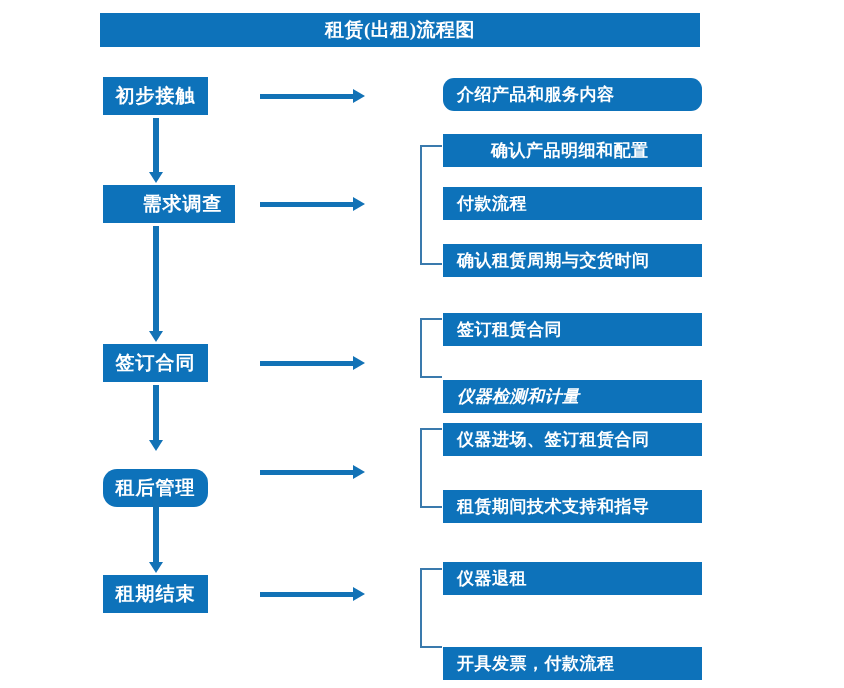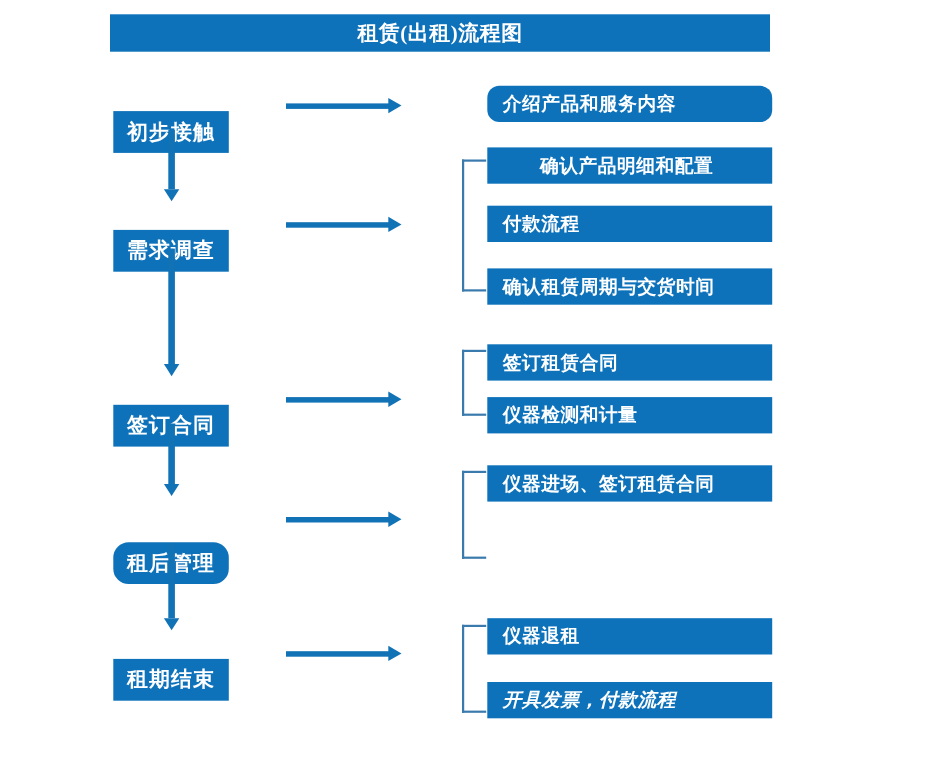--- a/index.html
+++ b/index.html
@@ -43,21 +43,20 @@
     width: 105px;
     height: 38px;
     background: #0d72ba;
     color: #ffffff;
     font-size: 19px;
     font-weight: bold;
     display: flex;
     align-items: center;
     justify-content: center;
     letter-spacing: 1px;
-    margin-top: 24px;
   }
 
   
   .detail-box {
     position: absolute;
     left: 443px;
     width: 259px;
     height: 33px;
     background: #0d72ba;
     color: #ffffff;
@@ -132,21 +131,21 @@
 </style>
 </head>
 <body>
 
 <div id="canvas">
 
   <div class="title-bar">租赁(出租)流程图</div>
 
   <div class="stage-box" style="top:77px;">初步接触</div>
 
-  <div class="stage-box" style="top:185px;">需求调查</div>
+  <div class="stage-box" style="top:185px;padding-left:27px;">需求调查</div>
 
   <div class="stage-box" style="top:344px;">签订合同</div>
 
   <div class="stage-box" style="top:469px;border-radius:14px;">租后管理</div>
 
   <div class="stage-box" style="top:575px;">租期结束</div>
 
   <div class="v-arrow" style="top:118px; height:65px;">
     <div class="shaft" style="height:54px;"></div>
     <div class="head" style="top:54px;"></div>
@@ -203,22 +202,23 @@
   <div class="detail-box" style="top:78px;border-radius:11px;">介绍产品和服务内容</div>
 
   <div class="detail-box" style="top:134px;padding-left:48px;">确认产品明细和配置</div>
 
   <div class="detail-box" style="top:187px;">付款流程</div>
 
   <div class="detail-box" style="top:244px;text-align:right;">确认租赁周期与交货时间</div>
 
   <div class="detail-box" style="top:313px;">签订租赁合同</div>
 
-  <div class="detail-box" style="top:361px;">仪器检测和计量</div>
+  <div class="detail-box" style="top:380px;font-style:italic;">仪器检测和计量</div>
 
   <div class="detail-box" style="top:423px;">仪器进场、签订租赁合同</div>
 
+  <div class="detail-box" style="top:490px;">租赁期间技术支持和指导</div>
 
   <div class="detail-box" style="top:562px;">仪器退租</div>
 
-  <div class="detail-box" style="top:620px;font-style:italic;">开具发票，付款流程</div>
+  <div class="detail-box" style="top:647px;">开具发票，付款流程</div>
 
 </div>
 
 </body></html>

